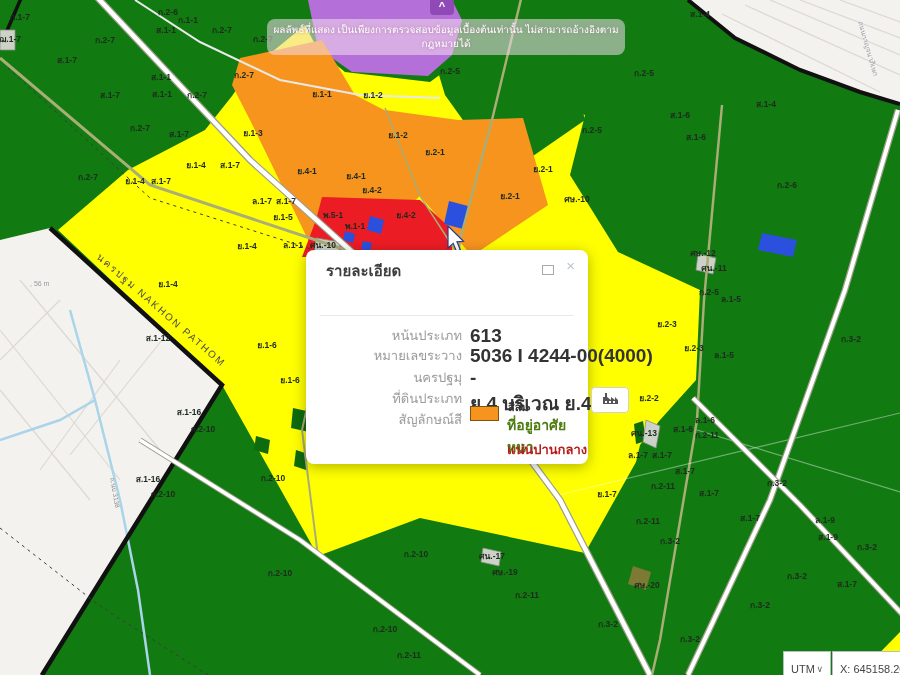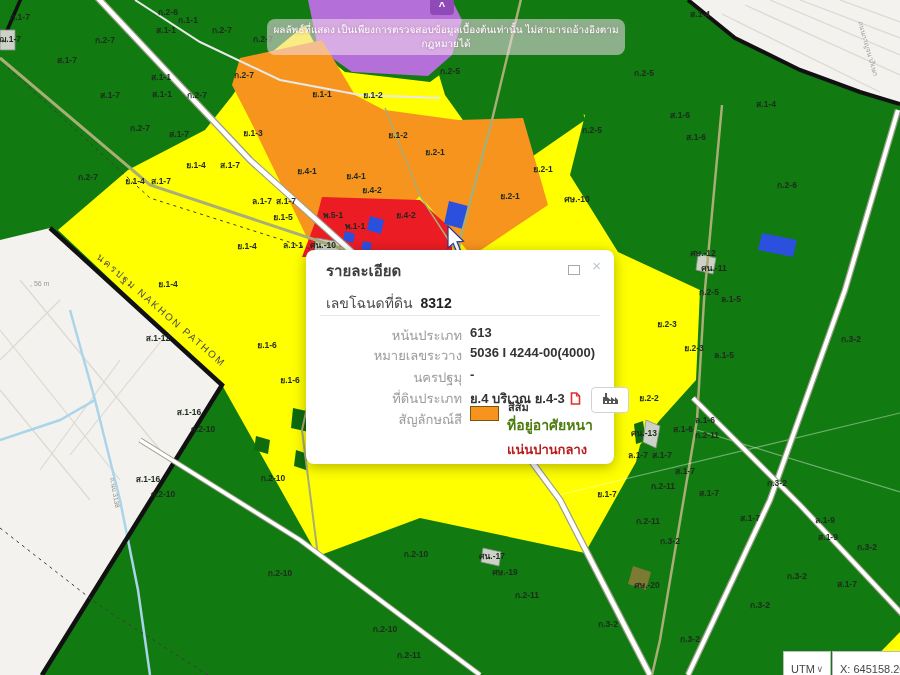--- a/index.html
+++ b/index.html
@@ -14,31 +14,31 @@
     background:rgba(243,221,236,0.55);display:flex;flex-direction:column;justify-content:center;
     text-align:center;z-index:5;}
   .banner div{font-size:10px;line-height:14px;color:#ffffff;text-shadow:0 0 3px rgba(160,120,150,.8);}
 
   
   .chevbtn{position:absolute;left:430px;top:0px;width:24px;height:15px;border-radius:0 0 4px 4px;
     background:rgba(140,70,180,0.9);color:#fff;font-size:11px;font-weight:700;text-align:center;
     line-height:13px;z-index:4;cursor:pointer;}
 
   
-  .popup{position:absolute;left:306px;top:250px;width:308px;height:214px;background:#fff;
+  .popup{position:absolute;left:306px;top:250px;width:282px;height:214px;background:#fff;
     border-radius:8px;box-shadow:0 3px 14px rgba(0,0,0,.3);z-index:6;}
   .popup-title{position:absolute;left:20px;top:9px;font-size:15px;font-weight:700;color:#3d3d3d;}
   .icon-max{position:absolute;right:34px;top:15px;width:10px;height:8px;border:1.5px solid #a8a8a8;cursor:pointer;}
   .icon-close{position:absolute;right:13px;top:7px;font-size:15px;color:#b9c6d2;cursor:pointer;}
   .deed-row{position:absolute;left:20px;top:42px;font-size:14px;color:#4a4a4a;}
   .deed-row b{color:#222;margin-left:8px;font-weight:700;}
   .divider{position:absolute;left:14px;right:14px;top:65px;border-bottom:1px solid #e9e9e9;}
   .frow{position:absolute;left:0;height:16px;}
   .flab{position:absolute;left:0px;width:156px;text-align:right;font-size:13px;color:#9b9b9b;}
-  .fval{position:absolute;left:164px;font-size:13px;color:#333;font-weight:600;white-space:nowrap;}
+  .fval{position:absolute;left:164px;font-size:19px;color:#333;font-weight:600;white-space:nowrap;}
   .pdficon{display:inline-block;vertical-align:-2px;margin-left:5px;}
   .factbtn{position:absolute;left:285px;top:137px;width:36px;height:24px;background:#fff;border:1px solid #d2d2d2;
     border-radius:4px;display:flex;align-items:center;justify-content:center;cursor:pointer;}
   .swatch{position:absolute;left:164px;top:156px;width:29px;height:15px;border:1.5px solid #7a5510;box-sizing:border-box;}
   .sw-name{position:absolute;left:202px;top:148px;font-size:11px;color:#333;font-weight:600;}
   .sw-desc1{position:absolute;left:201px;top:164px;font-size:14px;color:#4d7c0f;font-weight:600;}
   .sw-desc2{position:absolute;left:201px;top:189px;font-size:13px;color:#b91c1c;font-weight:600;}
 
   
   .coordbar{position:absolute;top:651px;left:783px;z-index:5;display:flex;}
@@ -263,23 +263,20 @@
 
   <div class="chevbtn">
     <span>^</span>
   </div>
 
   <div class="popup">
     <div class="popup-title">รายละเอียด</div>
     <div class="icon-max"></div>
     <div class="icon-close">×</div>
 
-    <div class="deed-row">
-      <span>เลขโฉนดที่ดิน</span><b>8312</b>
-    </div>
     <div class="divider"></div>
 
     <div class="frow" style="top:75px;">
       <span class="flab">หน้นประเภท</span>
       <span class="fval">613</span>
     </div>
     <div class="frow" style="top:95px;">
       <span class="flab">หมายเลขระวาง</span>
       <span class="fval">5036 I 4244-00(4000)</span>
     </div>

